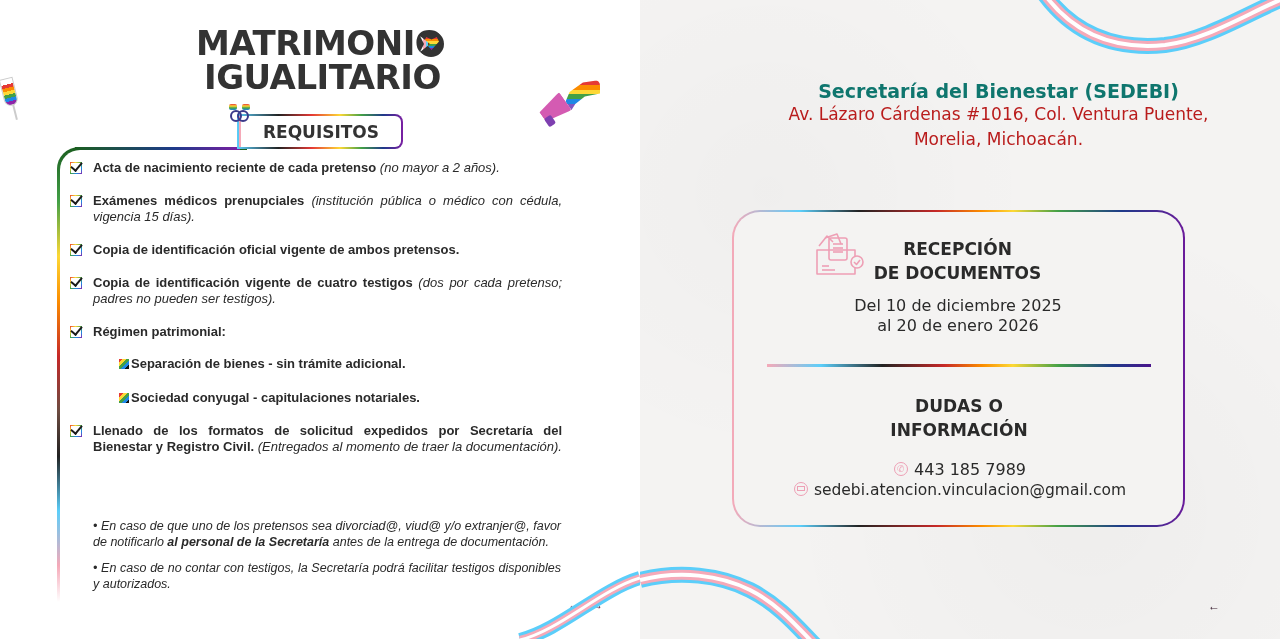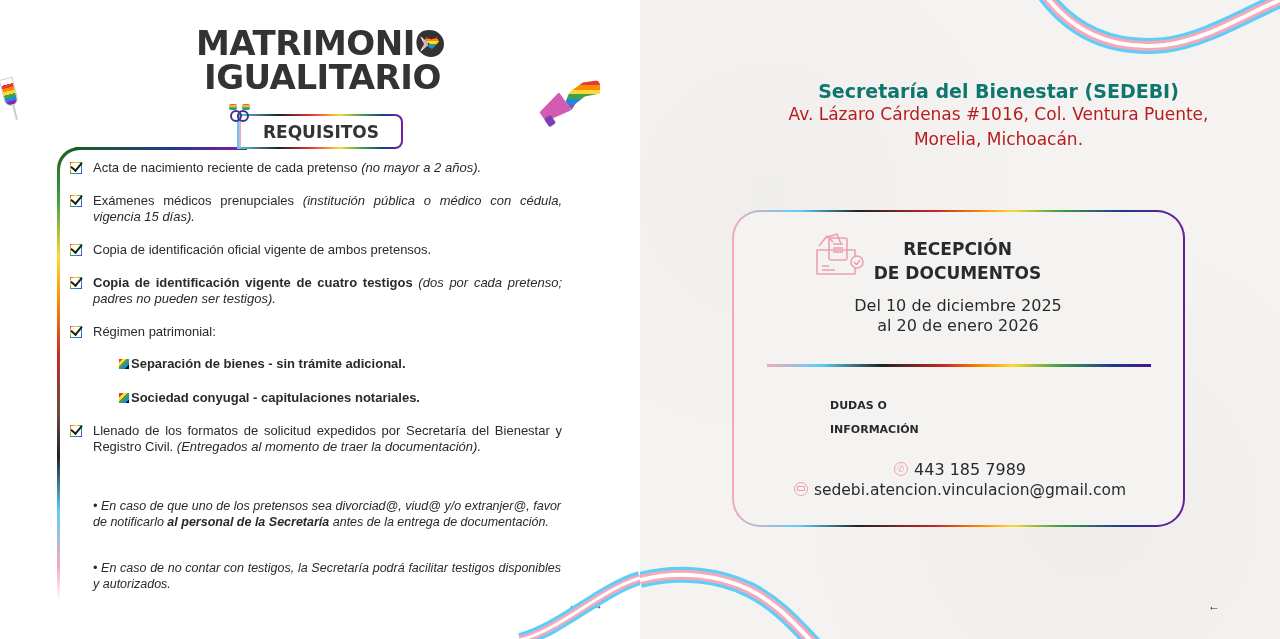--- a/index.html
+++ b/index.html
@@ -52,31 +52,31 @@
 
   
   .frame { position: absolute; left: 57px; top: 147px; width: 190px; height: 455px; border-top-left-radius: 22px; padding: 3px 0 0 3px;
     background: linear-gradient(180deg, #1b5e20 0%, #43a047 12%, #fdd835 24%, #fb8c00 34%, #c62828 46%, #6d4c41 58%, #222 68%, #5bcefa 80%, #f5a9b8 92%, #fff 100%); }
   .frame-inner { width: 100%; height: 100%; background: #fff; border-top-left-radius: 20px; }
   .frame-top { position: absolute; left: 75px; top: 147px; width: 165px; height: 3px; background: linear-gradient(90deg, #1b5e20, #1e3a8a 60%, #7b1fa2); }
 
   
   .req-list { position: absolute; left: 70px; top: 160px; width: 492px; font-size: 13px; line-height: 16px; color: #2a2a2a; }
   .req-item { position: relative; padding-left: 23px; margin-bottom: 17px; text-align: justify; }
-  .req-item b { font-weight: normal; }
+  .req-item b { font-weight: bold; }
   .req-item i { font-style: italic; font-weight: normal; }
   .check { position: absolute; left: 0; top: 2px; width: 12px; height: 12px; border: 1.5px solid; border-image: linear-gradient(135deg,#e53935,#fdd835,#43a047,#1e88e5,#8e24aa) 1; background: #fff; }
   .check::after { content: ""; position: absolute; left: 2px; top: -3px; width: 5px; height: 9px; border-right: 2.5px solid #1a1a1a; border-bottom: 2.5px solid #1a1a1a; transform: rotate(40deg); }
   .sub-list { margin: 16px 0 0 26px; }
   .sub-item { position: relative; padding-left: 12px; margin-bottom: 18px; font-weight: bold; }
   .sub-bullet { position: absolute; left: 0; top: 3px; width: 10px; height: 10px;
     background: linear-gradient(135deg, #e53935 0 20%, #fdd835 20% 40%, #43a047 40% 60%, #1e88e5 60% 80%, #111 80%); }
   .note { position: absolute; left: 93px; width: 468px; font-size: 12.5px; line-height: 16px; font-style: italic; color: #2a2a2a; text-align: justify; }
   .note b { font-weight: bold; }
-  .note1 { top: 498px; }
+  .note1 { top: 518px; }
   .note2 { top: 560px; }
 
   .nav-arrows { position: absolute; left: 568px; top: 598px; font-size: 12px; color: #5a2e4a; font-weight: bold; letter-spacing: 4px; }
 
   
   .ribbon { position: absolute; }
   svg.ribbon { overflow: visible; }
 
   
   .org-block { position: absolute; left: 0; top: 80px; width: 640px; text-align: center; }
@@ -85,21 +85,21 @@
 
   .card-border { position: absolute; left: 732px; top: 210px; width: 453px; height: 317px; border-radius: 28px; padding: 2px;
     background: linear-gradient(90deg, #f5a9b8, #5bcefa 15%, #222 28%, #c62828 45%, #fb8c00 55%, #fdd835 62%, #43a047 72%, #1e3a8a 86%, #6a1b9a); }
   .card { width: 100%; height: 100%; border-radius: 26px; background: #f4f3f2; position: relative; }
 
   .doc-icon { position: absolute; left: 813px; top: 232px; width: 54px; height: 46px; }
   .recepcion-title { position: absolute; left: 855px; top: 237px; width: 205px; text-align: center; font-family: "DejaVu Sans", sans-serif; font-weight: bold; font-size: 17px; line-height: 24px; color: #2a2a2a; }
   .date-range { position: absolute; left: 820px; top: 296px; width: 276px; text-align: center; font-family: "DejaVu Sans", sans-serif; font-size: 16px; line-height: 20px; color: #2a2a2a; }
   .divider { position: absolute; left: 767px; top: 364px; width: 384px; height: 3px;
     background: linear-gradient(90deg, #f5a9b8, #5bcefa 14%, #222 30%, #c62828 46%, #fb8c00 56%, #fdd835 64%, #43a047 76%, #1e3a8a 90%, #4a148c); }
-  .dudas-title { position: absolute; left: 830px; top: 394px; width: 258px; text-align: left; font-family: "DejaVu Sans", sans-serif; font-weight: bold; font-size: 11px; line-height: 24px; color: #2a2a2a; }
+  .dudas-title { position: absolute; left: 830px; top: 394px; width: 258px; text-align: center; font-family: "DejaVu Sans", sans-serif; font-weight: bold; font-size: 17px; line-height: 24px; color: #2a2a2a; }
   .phone-row { position: absolute; left: 760px; top: 460px; width: 400px; text-align: center; font-family: "DejaVu Sans", sans-serif; font-size: 16px; color: #2a2a2a; }
   .email-row { position: absolute; left: 760px; top: 481px; width: 400px; text-align: center; font-family: "DejaVu Sans", sans-serif; font-size: 15.5px; color: #2a2a2a; }
   .icon-circle { display: inline-block; width: 14px; height: 14px; border: 1.5px solid #ee9fb5; border-radius: 50%; vertical-align: -1px; margin-right: 6px; position: relative; }
   .phone-glyph { position: absolute; left: 2px; top: 1px; font-size: 9px; color: #ee9fb5; line-height: 10px; }
   .mail-glyph { position: absolute; left: 2px; top: 3px; width: 8px; height: 5px; border: 1px solid #ee9fb5; }
   .nav-back { position: absolute; left: 1208px; top: 599px; font-size: 12px; color: #3a2030; font-weight: bold; }
 </style>
 </head>
 <body>
 

